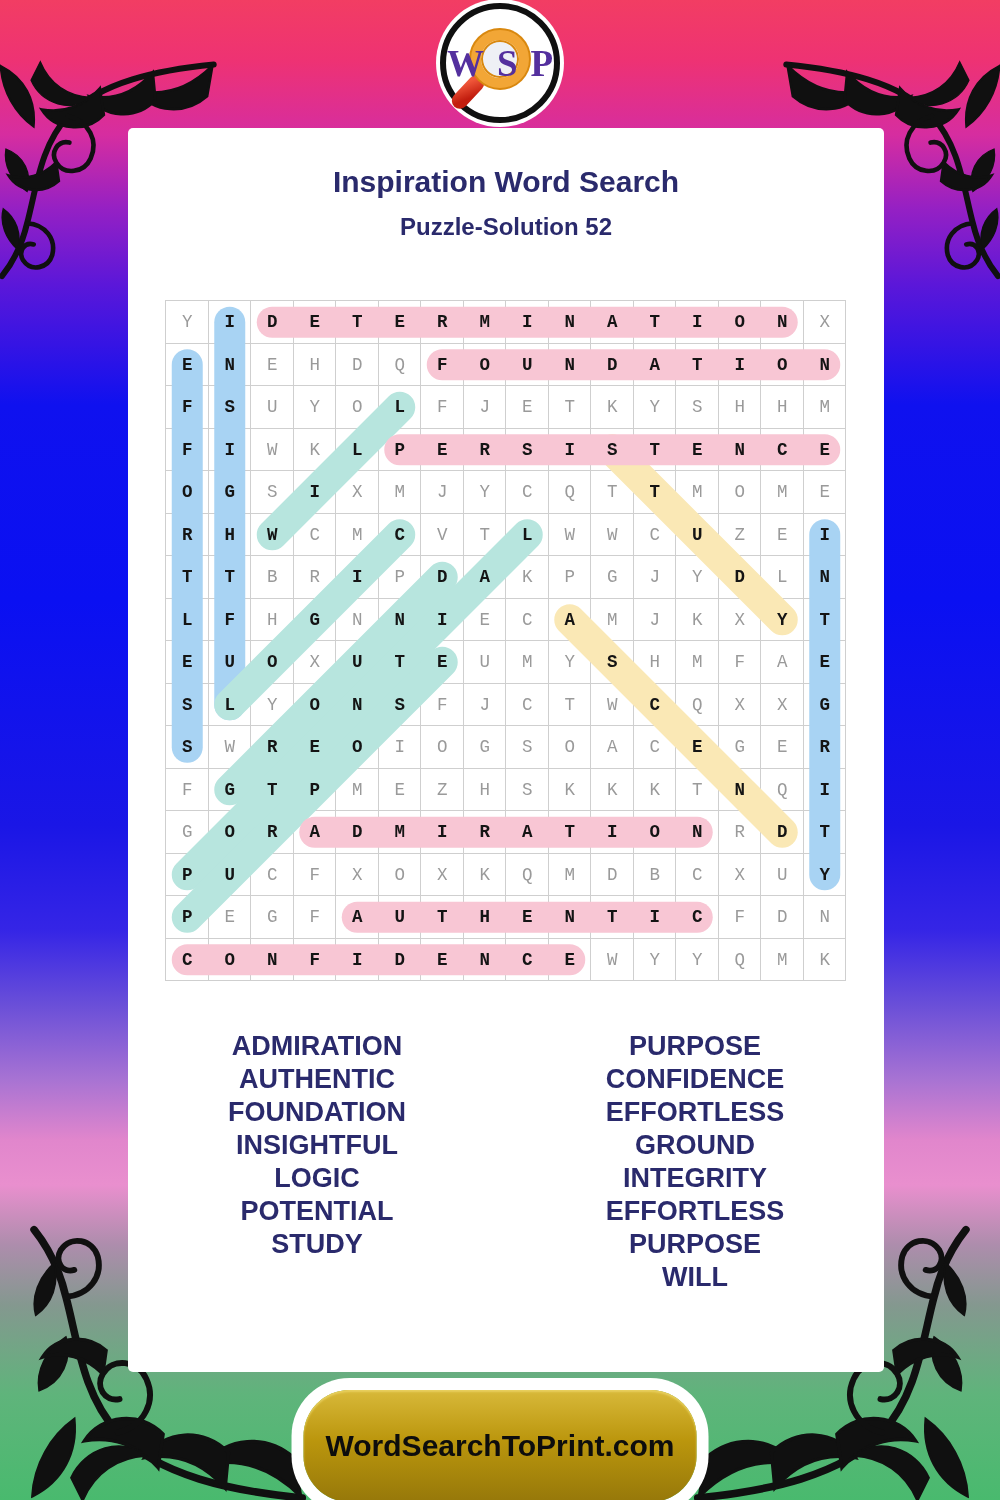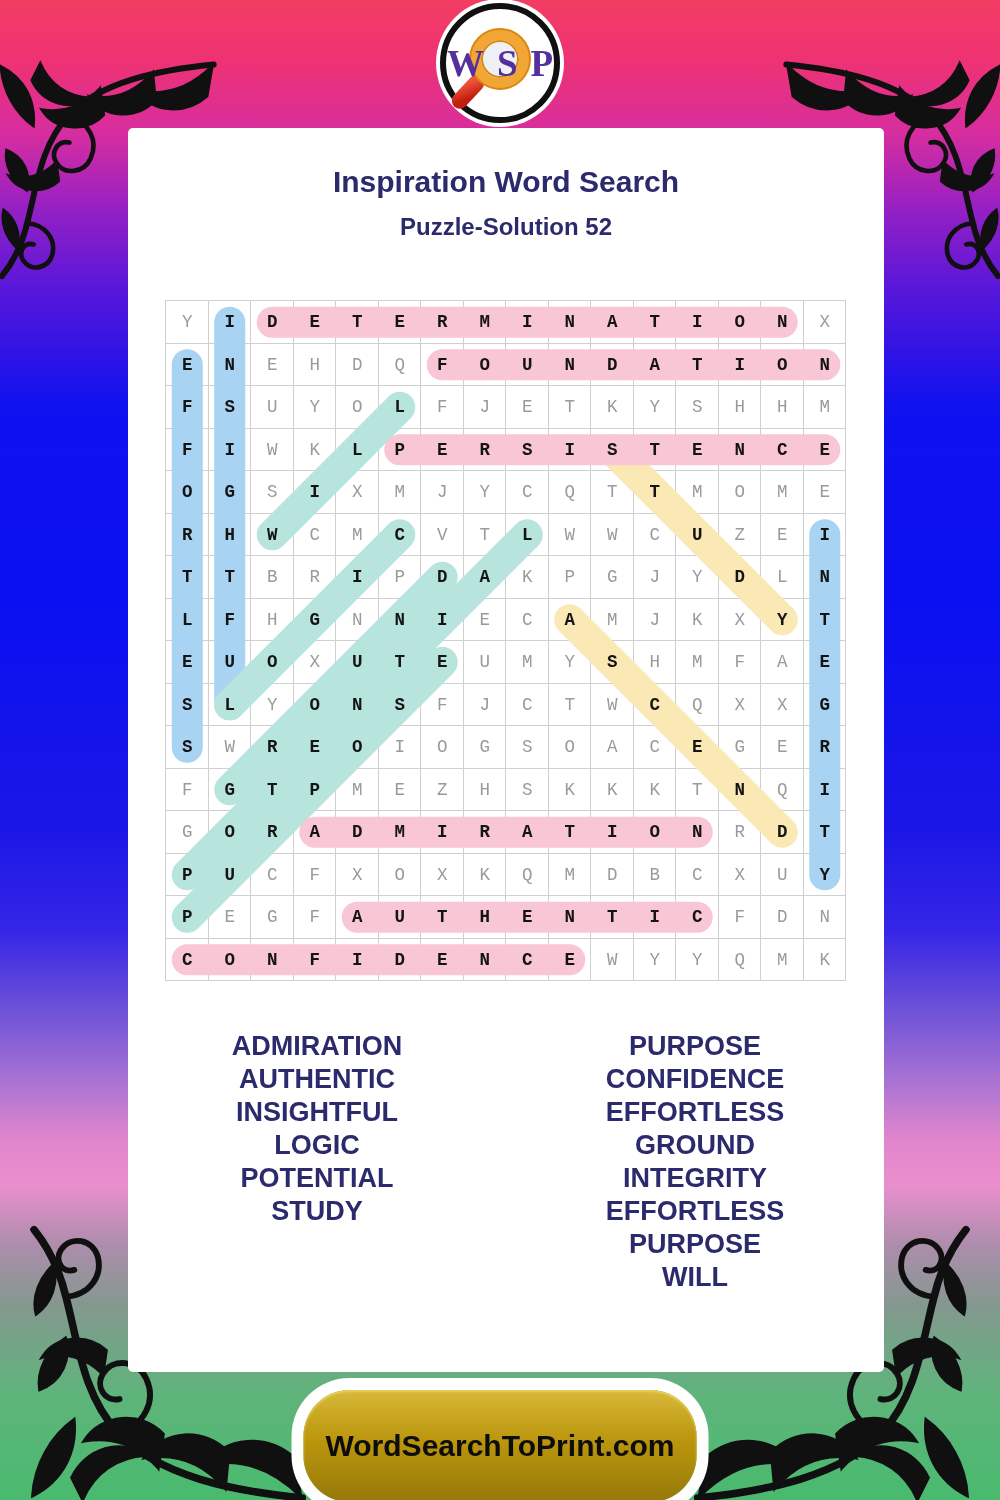--- a/index.html
+++ b/index.html
@@ -648,20 +648,21 @@
           <div class="lcell">Q</div>
           <div class="lcell">M</div>
           <div class="lcell">K</div>
         </div>
     </div>
 
     <div class="words">
       <div class="wcol" id="wcolLeft">
           <div class="wl-word">ADMIRATION</div>
           <div class="wl-word">AUTHENTIC</div>
+          <div class="wl-word">FOUNDATION</div>
           <div class="wl-word">INSIGHTFUL</div>
           <div class="wl-word">LOGIC</div>
           <div class="wl-word">POTENTIAL</div>
           <div class="wl-word">STUDY</div>
         </div>
       <div class="wcol" id="wcolRight">
           <div class="wl-word">PURPOSE</div>
           <div class="wl-word">CONFIDENCE</div>
           <div class="wl-word">EFFORTLESS</div>
           <div class="wl-word">GROUND</div>

